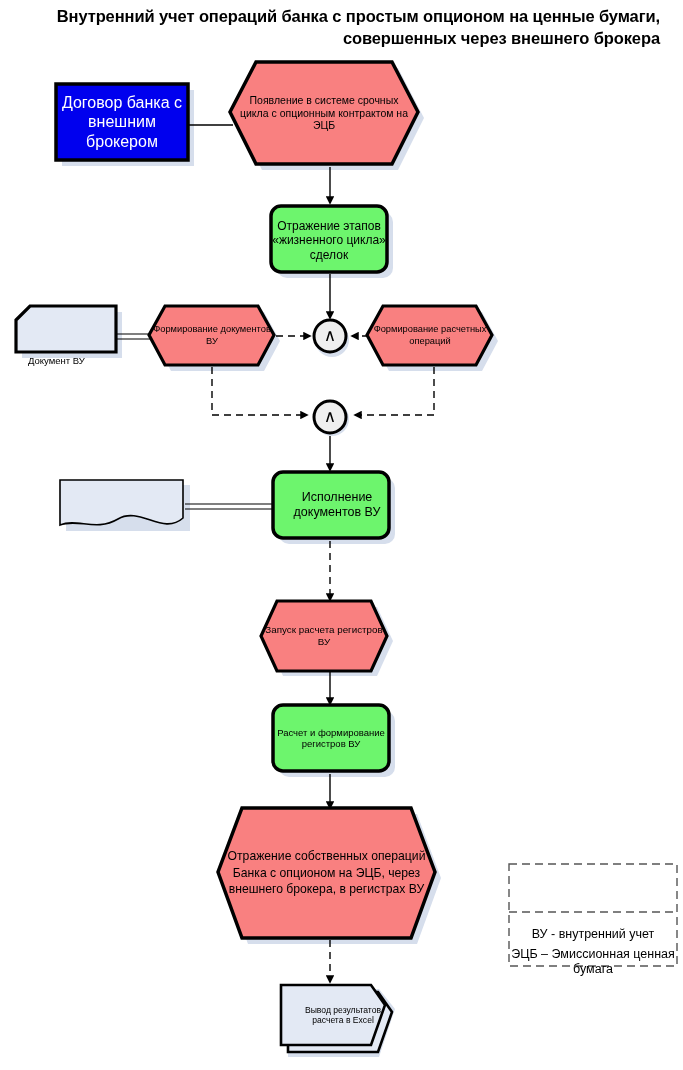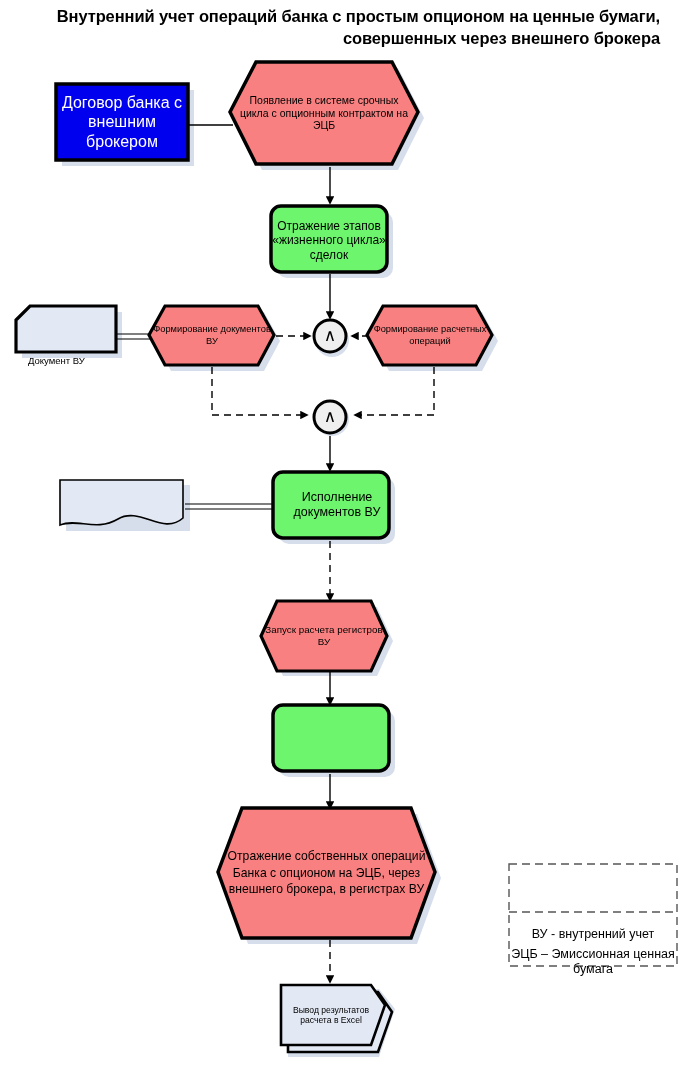--- a/index.html
+++ b/index.html
@@ -172,23 +172,24 @@
 
   <div class="lbl" style="left:314px;top:320px;width:32px;height:32px;font-size:17px;">∧</div>
 
   <div class="lbl" style="left:314px;top:401px;width:32px;height:32px;font-size:17px;">∧</div>
 
 
   <div class="lbl" style="left:273px;top:472px;width:128px;height:66px;font-size:12.5px;">Исполнение документов ВУ</div>
 
   <div class="lbl" style="left:265px;top:601px;width:118px;height:70px;font-size:9.8px;">Запуск расчета регистров ВУ</div>
 
+  <div class="lbl" style="left:273px;top:705px;width:116px;height:66px;font-size:9.5px;">Расчет и формирование регистров ВУ</div>
 
   <div class="lbl" style="left:222px;top:808px;width:209px;height:130px;font-size:12.2px;line-height:1.35;">Отражение собственных операций Банка с опционом на ЭЦБ, через внешнего брокера, в регистрах ВУ</div>
 
-  <div class="lbl" style="left:281px;top:985px;width:100px;height:60px;font-size:8.6px;">Вывод результатов расчета в Excel</div>
+  <div class="lbl" style="left:281px;top:985px;width:100px;height:60px;font-size:8.6px;padding-left:12px;">Вывод результатов расчета в Excel</div>
 
 
   <div class="lbl" style="left:509px;top:918px;width:168px;height:32px;font-size:12.5px;">ВУ - внутренний учет</div>
 
   <div class="lbl" style="left:505px;top:946px;width:176px;height:32px;font-size:12.5px;">ЭЦБ – Эмиссионная ценная бумага</div>
 
 </div>
 
 </body></html>

